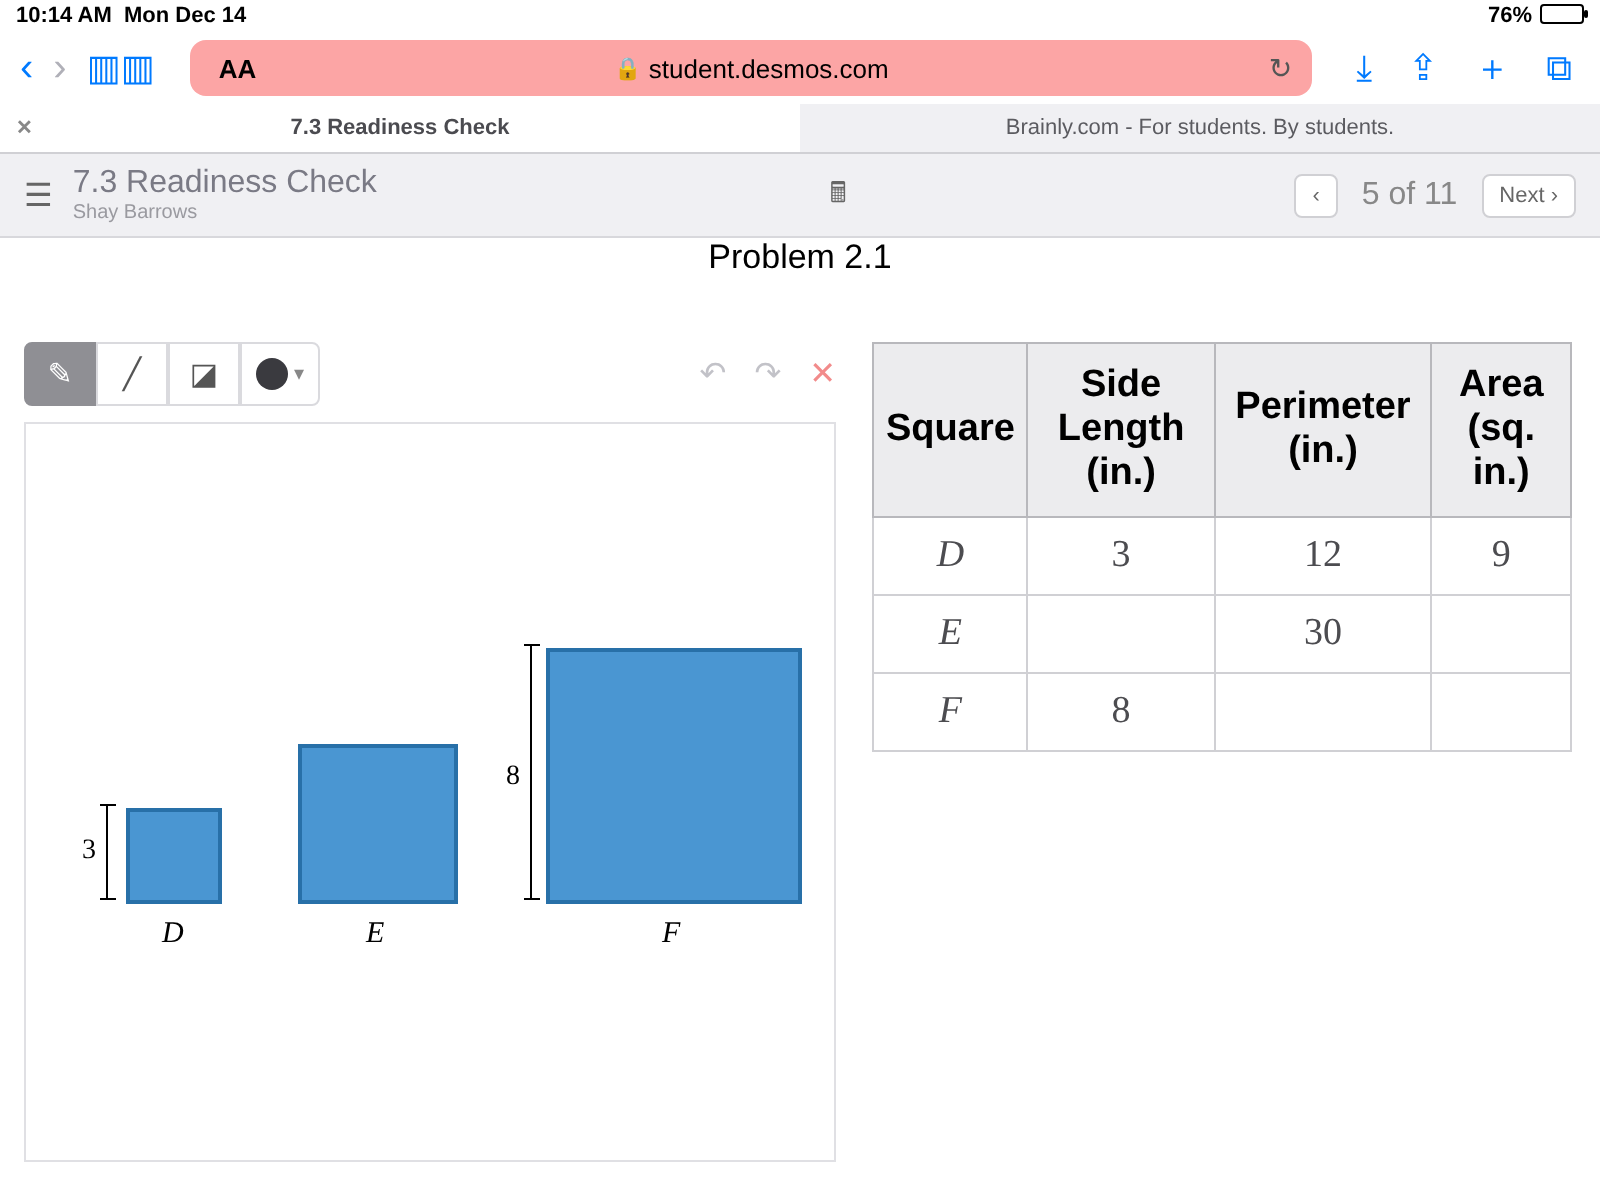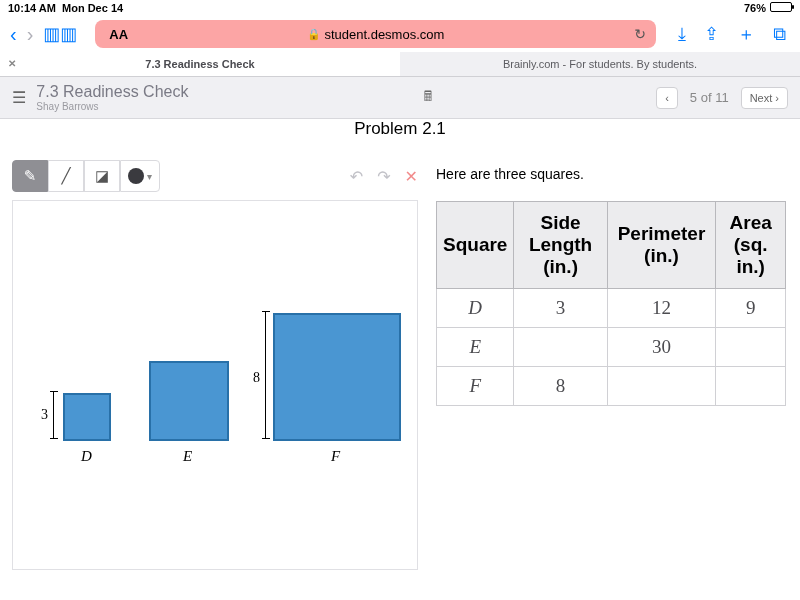--- a/index.html
+++ b/index.html
@@ -23,25 +23,25 @@
   .tab { flex: 1; text-align: center; padding: 6px 0; border-bottom: 1px solid #d0d0d4; position: relative; }
   .tab.active { background: #fff; font-weight: 600; color: #4b4b50; }
   .tab-close { position: absolute; left: 8px; top: 6px; color: #888; font-size: 10px; }
   .activity-bar { display: flex; align-items: center; padding: 6px 12px; background: #f0f0f3; border-bottom: 1px solid #d8d8dc; }
   .hamburger { color: #666; font-size: 16px; margin-right: 10px; }
   .activity-title { font-size: 16px; color: #7a7a85; font-weight: 300; }
   .activity-sub { font-size: 10px; color: #9a9aa0; }
   .calc-icon { margin-left: auto; color: #666; font-size: 14px; padding: 0 4px; }
   .pager { display: flex; align-items: center; gap: 6px; margin-left: 220px; }
   .pg-btn { background: #fff; border: 1px solid #d0d0d4; border-radius: 4px; padding: 4px 8px; font-size: 11px; color: #666; }
-  .pg-text { font-size: 13px; color: #888; padding: 0 6px; }
+  .pg-text { font-size: 16px; color: #888; padding: 0 6px; }
   .content { display: flex; padding: 8px 0 0 0; }
   .left-col { width: 430px; padding: 0 12px; }
   .right-col { flex: 1; padding: 0 14px 0 6px; }
-  .problem-title { font-size: 17px; text-align: center; font-weight: 400; color: #000; margin-bottom: 13px; }
+  .problem-title { font-size: 17px; text-align: center; font-weight: 400; color: #000; margin-bottom: 24px; }
   .toolbar-row { display: flex; align-items: center; gap: 0; margin-bottom: 8px; }
   .tool-btn { width: 36px; height: 32px; border: 1px solid #dadade; background: #fff; display: flex; align-items: center; justify-content: center; font-size: 15px; color: #555; }
   .tool-btn.active { background: #8f8f94; color: #fff; border-color: #8f8f94; }
   .tool-btn:first-child { border-radius: 4px 0 0 4px; }
   .color-pick { width: 40px; display: flex; align-items: center; gap: 3px; border-radius: 0 4px 4px 0; }
   .color-dot { width: 16px; height: 16px; background: #3a3a3f; border-radius: 50%; }
   .toolbar-right { margin-left: auto; display: flex; gap: 14px; color: #c2c2c8; font-size: 16px; }
   .toolbar-right .del { color: #f28b8b; }
   .sketch-area { border: 1px solid #e0e0e4; height: 370px; position: relative; background: #fff; }
   .sq { position: absolute; background: #4a96d2; border: 2px solid #2870a8; }
@@ -149,21 +149,20 @@
       <span class="sq-label lbl-e">E</span>
 
       <div class="dim-bar bar-8"></div>
       <span class="dim dim-8">8</span>
       <div class="sq sq-f"></div>
       <span class="sq-label lbl-f">F</span>
     </div>
   </div>
 
   <div class="right-col">
-    <p class="instr">Here are three squares.</p>
 
     <table class="data">
       <thead>
         <tr>
           <th>Square</th>
           <th>Side Length (in.)</th>
           <th>Perimeter (in.)</th>
           <th>Area  (sq. in.)</th>
         </tr>
       </thead>

